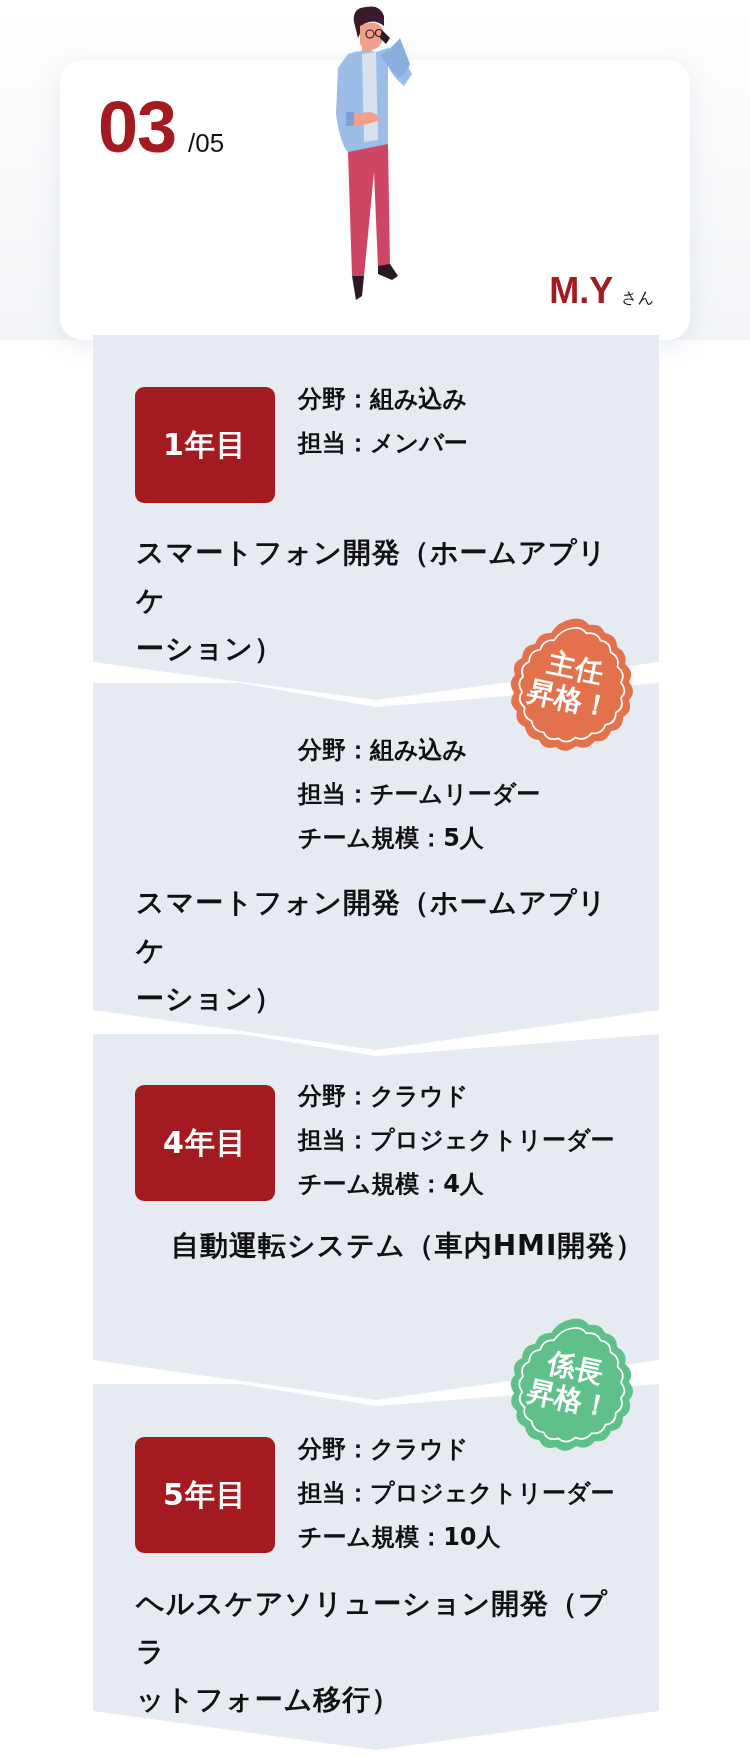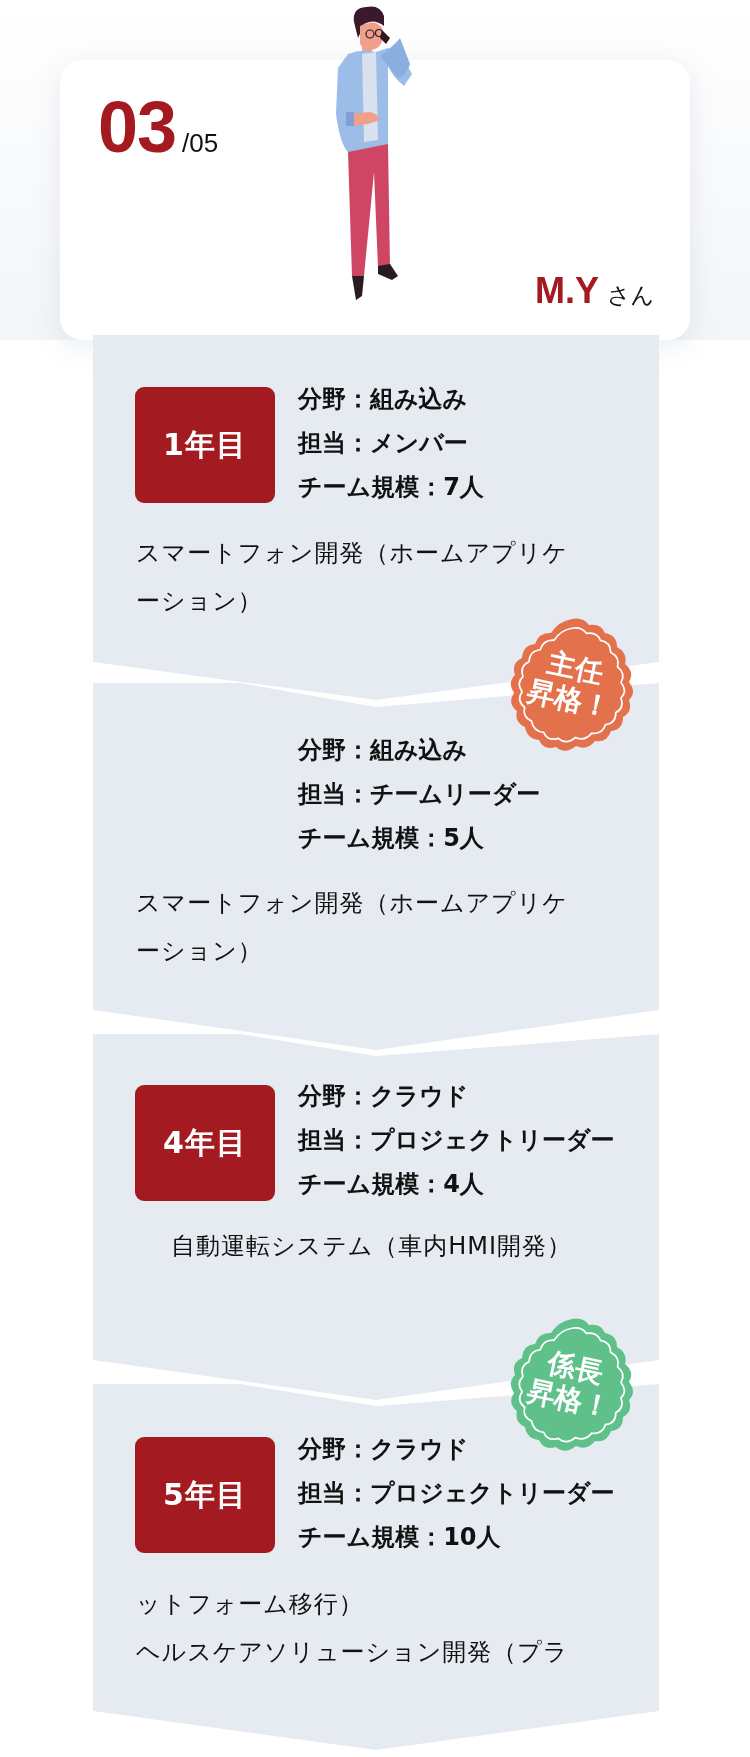--- a/index.html
+++ b/index.html
@@ -8,37 +8,37 @@
 
     .bg-fade { position: absolute; left: 0; top: 0; width: 750px; height: 340px;
       background: linear-gradient(180deg, #ffffff 0%, #f3f5f8 100%); }
 
     .profile-card { position: absolute; left: 60px; top: 60px; width: 630px; height: 280px;
       background: #fff; border-radius: 22px;
       box-shadow: 0 6px 28px rgba(120,135,160,0.16); }
     .num-wrap { position: absolute; left: 38px; top: 26px; display: flex; align-items: baseline; }
     .num-big { font-family: "Liberation Sans", sans-serif; font-weight: 700; font-size: 72px;
       color: #a31a20; letter-spacing: -1px; }
-    .num-total { font-family: "Liberation Sans", sans-serif; font-size: 26px; color: #111; margin-left: 6px; }
+    .num-total { font-family: "Liberation Sans", sans-serif; font-size: 26px; color: #111; margin-left: 12px; }
     .name-wrap { position: absolute; right: 36px; top: 210px; display: flex; align-items: baseline; }
     .name-initials { font-family: "Liberation Sans", sans-serif; font-weight: 700; font-size: 36px; color: #a31a20; }
-    .name-suffix { font-size: 23px; color: #111; margin-left: 8px; }
+    .name-suffix { font-size: 16px; color: #111; margin-left: 8px; }
 
     .person { position: absolute; left: 318px; top: 4px; width: 112px; height: 300px; z-index: 5; }
 
     .timeline { position: absolute; left: 0; top: 0; width: 750px; height: 1757px; }
     .section { position: absolute; left: 93px; width: 566px; background: #e6ebf2; }
 
     .year-box { position: absolute; left: 42px; width: 140px; height: 116px; background: #a31a20;
       border-radius: 9px; color: #fff; font-weight: 700; font-size: 30px;
       display: flex; align-items: center; justify-content: center; letter-spacing: 1px; }
     .facts { position: absolute; left: 205px; }
     .fact { font-size: 24px; font-weight: 700; line-height: 44px; color: #111; white-space: nowrap; }
-    .desc { position: absolute; left: 43px; width: 500px; font-size: 24px; line-height: 48px;
-      color: #111; letter-spacing: 1px; }
+    .desc { position: absolute; left: 43px; width: 500px; font-size: 28px; line-height: 48px;
+      color: #111; letter-spacing: 1px; font-weight: bold; }
 
     .badge { position: absolute; width: 150px; height: 150px; z-index: 6; }
     .badge-text { position: absolute; left: 0; top: 0; width: 150px; height: 150px;
       display: flex; flex-direction: column; align-items: center; justify-content: center;
       color: #fff; font-weight: 700; font-size: 28px; line-height: 32px; transform: rotate(12deg); }
   </style>
 </head>
 <body>
 
 <div class="bg-fade"></div>
@@ -82,21 +82,20 @@
   <path d="M34 272 L46 272 L44 292 L38 296 Z" fill="#2a1a22"></path>
 </svg>
 
 <div class="timeline">
 
   <div class="section" style="top:335px; height:365px; clip-path: polygon(0 0, 100% 0, 100% 327px, 50% 365px, 0 327px);">
     <div class="year-box" style="top:52px;text-align:center;">1年目</div>
     <div class="facts" style="top:42px;">
       <div class="fact">分野：組み込み</div>
       <div class="fact">担当：メンバー</div>
-      <div class="fact">チーム規模：7人</div>
     </div>
     <div class="desc" style="top:194px;">
       <div>スマートフォン開発（ホームアプリケ</div>
       <div>ーション）</div>
     </div>
   </div>
 
   <div class="section" style="top:683px; height:367px; clip-path: polygon(0 0, 26% 0, 50% 24px, 100% 0, 100% 327px, 50% 367px, 0 327px);">
     <div class="facts" style="top:45px;">
       <div class="fact">分野：組み込み</div>
@@ -123,22 +122,22 @@
   </div>
 
   <div class="section" style="top:1384px; height:366px; clip-path: polygon(0 0, 26% 0, 50% 22px, 100% 0, 100% 327px, 50% 366px, 0 327px);">
     <div class="year-box" style="top:53px;">5年目</div>
     <div class="facts" style="top:43px;">
       <div class="fact">分野：クラウド</div>
       <div class="fact">担当：プロジェクトリーダー</div>
       <div class="fact">チーム規模：10人</div>
     </div>
     <div class="desc" style="top:196px;">
+      <div>ヘルスケアソリューション開発（プラ</div>
       <div>ットフォーム移行）</div>
-      <div>ヘルスケアソリューション開発（プラ</div>
     </div>
   </div>
 
   <div class="badge" style="left:497px; top:615px;">
     <svg width="150" height="150" viewBox="0 0 150 150">
       <path id="scallopA" fill="#e2714c" d="
         M75 4
         Q86 2 92 10 Q104 8 108 18 Q120 20 120 32 Q131 38 128 49 Q138 57 132 67
         Q140 77 132 85 Q136 97 126 102 Q126 115 114 116 Q110 128 98 126
         Q90 136 79 131 Q68 140 59 132 Q47 136 42 125 Q30 124 28 112

